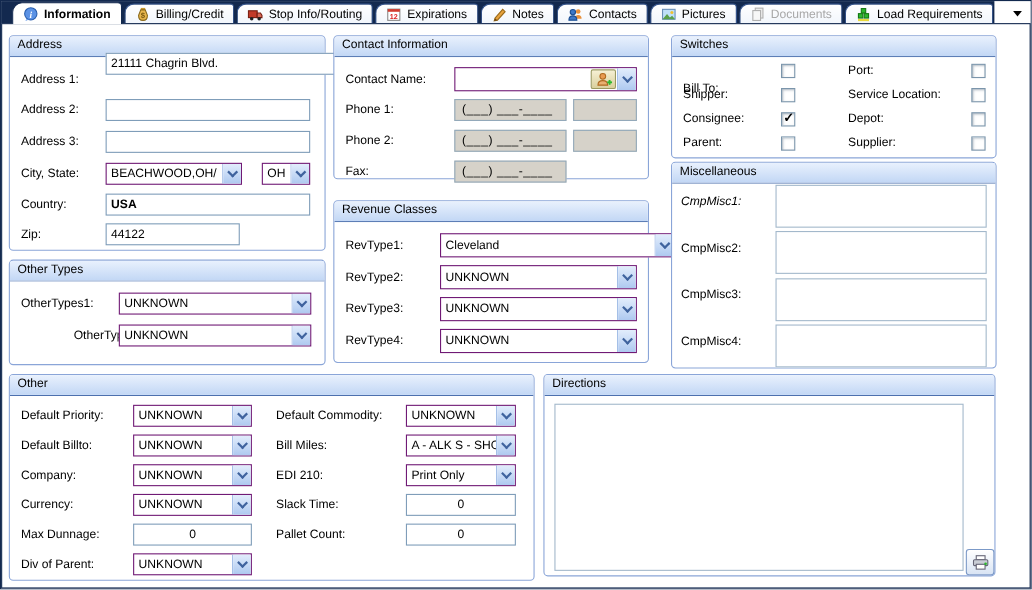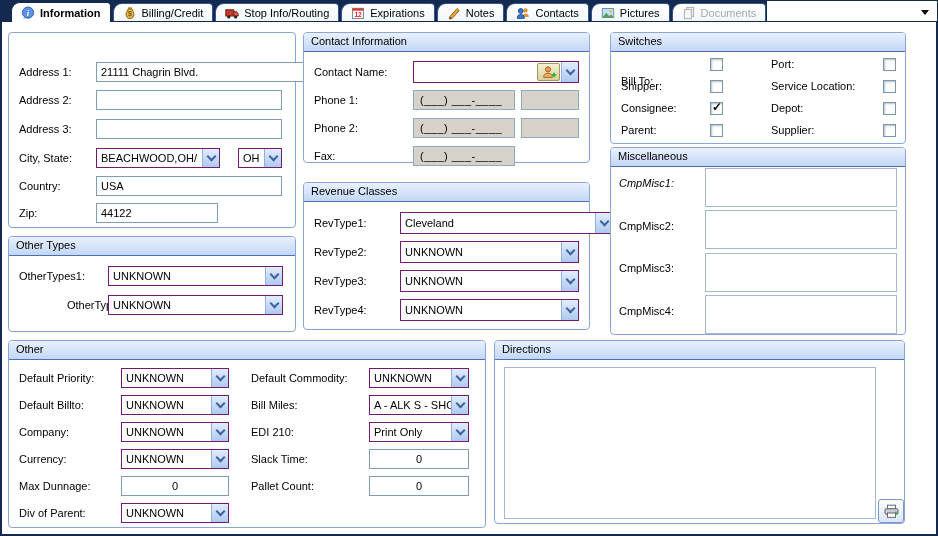--- a/index.html
+++ b/index.html
@@ -131,49 +131,61 @@
   </div>
   <div class="tab disabled">
     <span class="ticon">
         <svg viewBox="0 0 14 14">
           <rect x="4.6" y="1.4" width="7" height="9" fill="#ececec" stroke="#b0b0b0"></rect>
           <rect x="2.4" y="3.6" width="7" height="9" fill="#f7f7f7" stroke="#b0b0b0"></rect>
         </svg>
       </span>
     <span class="tlabel">Documents</span>
   </div>
+  <div class="tab">
+    <span class="ticon">
+        <svg viewBox="0 0 14 14">
+          <rect x="5" y="1.8" width="4" height="4" fill="#2db82d" stroke="#157815"></rect>
+          <rect x="2.4" y="6.4" width="4" height="4" fill="#2db82d" stroke="#157815"></rect>
+          <rect x="7.6" y="6.4" width="4" height="4" fill="#2db82d" stroke="#157815"></rect>
+          <rect x="2" y="11.3" width="10" height="1.9" fill="#e8d83a"></rect>
+        </svg>
+      </span>
+    <span class="tlabel">Load Requirements</span>
+  </div>
 </div>
 <div id="tab-overflow">
   <span class="dnarrow"></span>
 </div>
 
 <div id="content">
 
   <div class="group" style="left:6px;top:10px;width:288px;height:196px;">
+    <div class="ghead">Address</div>
     <span class="lbl" style="left:10px;top:29px;">Address 1:</span>
-    <input class="tb" style="left: 87px; top: 29px; width: 214px;" value="21111 Chagrin Blvd.">
+    <input class="tb" style="left: 87px; top: 15px; width: 214px;" value="21111 Chagrin Blvd.">
     <span class="lbl" style="left:10px;top:57px;">Address 2:</span>
     <input class="tb" style="left: 87px; top: 57px; width: 186px;" value="">
     <span class="lbl" style="left:10px;top:86px;">Address 3:</span>
     <input class="tb" style="left: 87px; top: 86px; width: 186px;" value="">
     <span class="lbl" style="left:10px;top:115px;">City, State:</span>
     <div class="combo" style="left:87px;top:115px;width:124px;">
       <span class="val">BEACHWOOD,OH/</span>
       <span class="cbtn">
           <i class="chev"></i>
         </span>
     </div>
     <div class="combo" style="left:229px;top:115px;width:44px;">
       <span class="val">OH</span>
       <span class="cbtn">
           <i class="chev"></i>
         </span>
     </div>
     <span class="lbl" style="left:10px;top:143px;">Country:</span>
-    <input class="tb" style="left: 87px; top: 143px; width: 186px;" value="USA">
+    <input class="tb" style="left: 87px; top: 143px; width: 186px; font-weight: bold;" value="USA">
     <span class="lbl" style="left:10px;top:170px;">Zip:</span>
     <input class="tb" style="left: 87px; top: 170px; width: 122px;" value="44122">
   </div>
 
   <div class="group" style="left:6px;top:214px;width:288px;height:96px;">
     <div class="ghead">Other Types</div>
     <span class="lbl" style="left:10px;top:29px;">OtherTypes1:</span>
     <div class="combo" style="left:99px;top:29px;width:175px;">
       <span class="val">UNKNOWN</span>
       <span class="cbtn">

